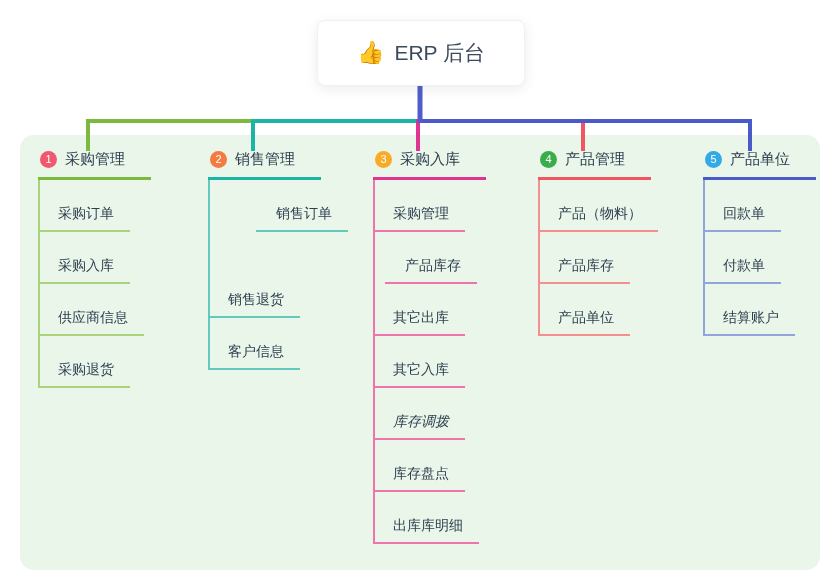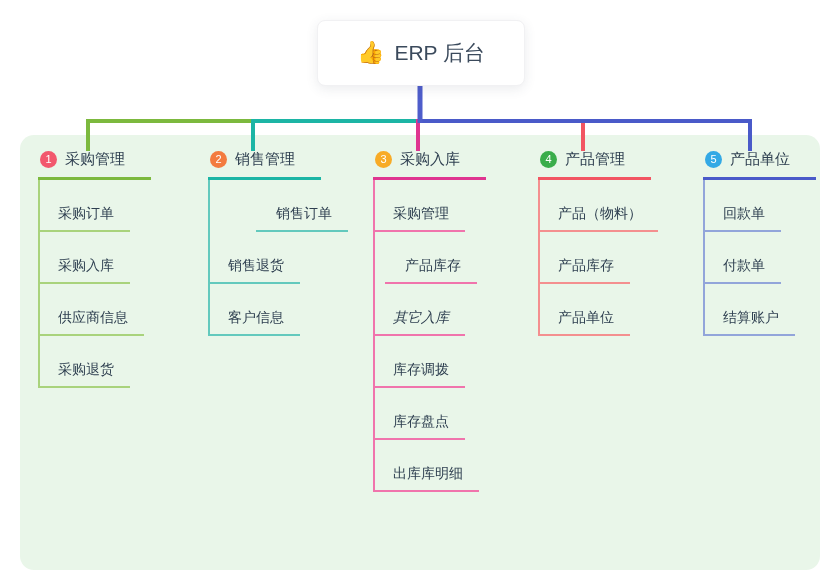--- a/index.html
+++ b/index.html
@@ -60,35 +60,36 @@
         </div>
       </div>
       <div class="branch" style="left: 208px;">
         <div class="branch-header" style="border-bottom-color: rgb(28, 181, 165);">
           <span class="badge" style="background: rgb(243, 123, 63);">2</span>
           <span>销售管理</span>
         </div>
         <div class="children">
           <div class="vline" style="background: rgb(99, 201, 189);"></div>
           <div class="child" style="border-bottom-color: rgb(99, 201, 189); margin-left: 48px;">销售订单</div>
-          <div class="child" style="border-bottom-color: rgb(99, 201, 189);">销售退货</div>
+          <div class="child" style="border-bottom-color: rgb(99, 201, 189); margin-top: 34px;">销售退货</div>
           <div class="child" style="border-bottom-color: rgb(99, 201, 189);">客户信息</div>
         </div>
       </div>
       <div class="branch" style="left: 373px;">
         <div class="branch-header" style="border-bottom-color: rgb(223, 53, 144);">
           <span class="badge" style="background: rgb(248, 171, 38);">3</span>
           <span>采购入库</span>
         </div>
         <div class="children">
           <div class="vline" style="background: rgb(240, 116, 172);"></div>
           <div class="child" style="border-bottom-color: rgb(240, 116, 172);">采购管理</div>
           <div class="child" style="border-bottom-color: rgb(240, 116, 172); margin-left: 12px;">产品库存</div>
-          <div class="child" style="border-bottom-color: rgb(240, 116, 172); font-style: italic;">其它入库</div>
-          <div class="child" style="border-bottom-color: rgb(240, 116, 172);">库存调拨</div>
+          <div class="child" style="border-bottom-color: rgb(240, 116, 172);">其它出库</div>
+          <div class="child" style="border-bottom-color: rgb(240, 116, 172);">其它入库</div>
+          <div class="child" style="border-bottom-color: rgb(240, 116, 172); font-style: italic;">库存调拨</div>
           <div class="child" style="border-bottom-color: rgb(240, 116, 172);">库存盘点</div>
           <div class="child" style="border-bottom-color: rgb(240, 116, 172);">出库库明细</div>
         </div>
       </div>
       <div class="branch" style="left: 538px;">
         <div class="branch-header" style="border-bottom-color: rgb(242, 85, 98);">
           <span class="badge" style="background: rgb(58, 173, 75);">4</span>
           <span>产品管理</span>
         </div>
         <div class="children">

